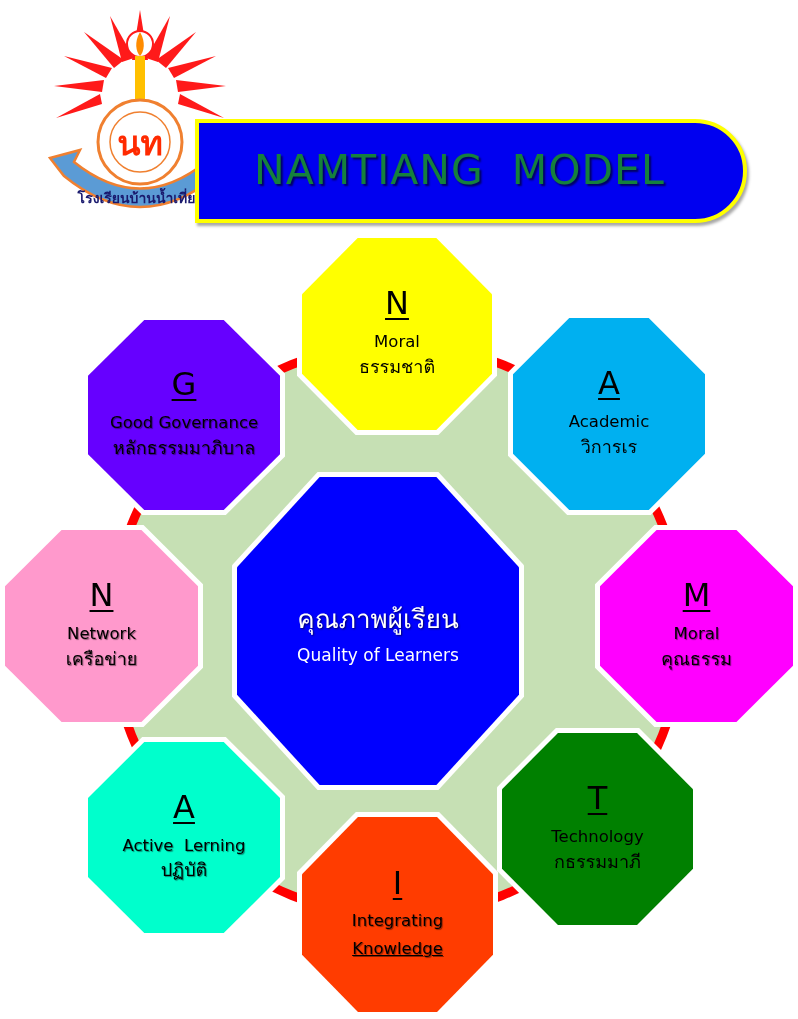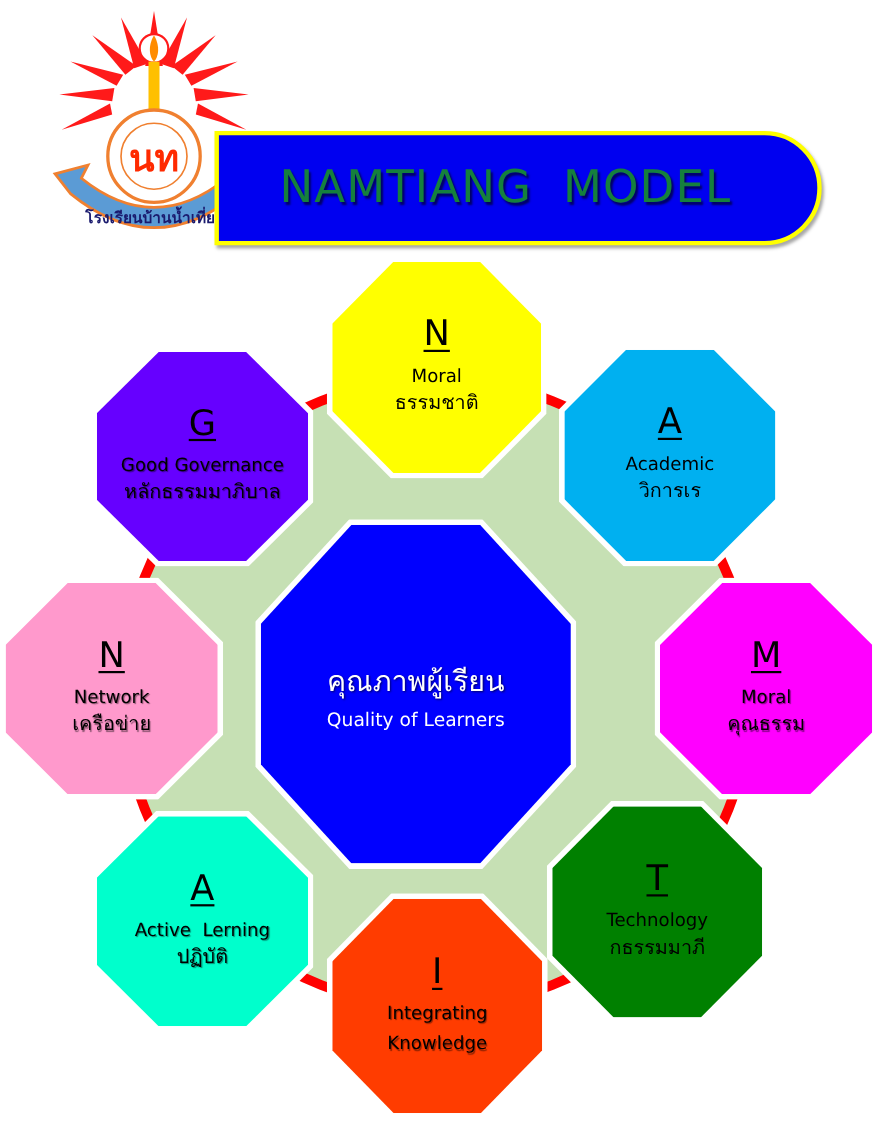--- a/index.html
+++ b/index.html
@@ -108,21 +108,21 @@
     <div class="letter">T</div>
     <div class="en">Technology</div>
     <div class="th">กธรรมมาภี</div>
   </div>
 </div>
 
 <div class="oct oct-border shadowed" style="left:297px; top:812px; width:201px; height:205px;">
   <div class="oct-inner" style="background:#ff3c00;">
     <div class="letter" style="margin-bottom:6px;">I</div>
     <div class="en" style="line-height:1.7;">Integrating</div>
-    <div class="en" style="line-height:1.7;">Knowledge</div>
+    <div class="en" style="line-height:1.7;text-decoration:underline;">Knowledge</div>
   </div>
 </div>
 
 <div class="oct oct-border shadowed" style="left:83px; top:737px; width:202px; height:201px;">
   <div class="oct-inner" style="background:#00ffcc;">
     <div class="letter">A</div>
     <div class="en" style="white-space:pre;">Active  Lerning</div>
     <div class="th">ปฏิบัติ</div>
   </div>
 </div>

